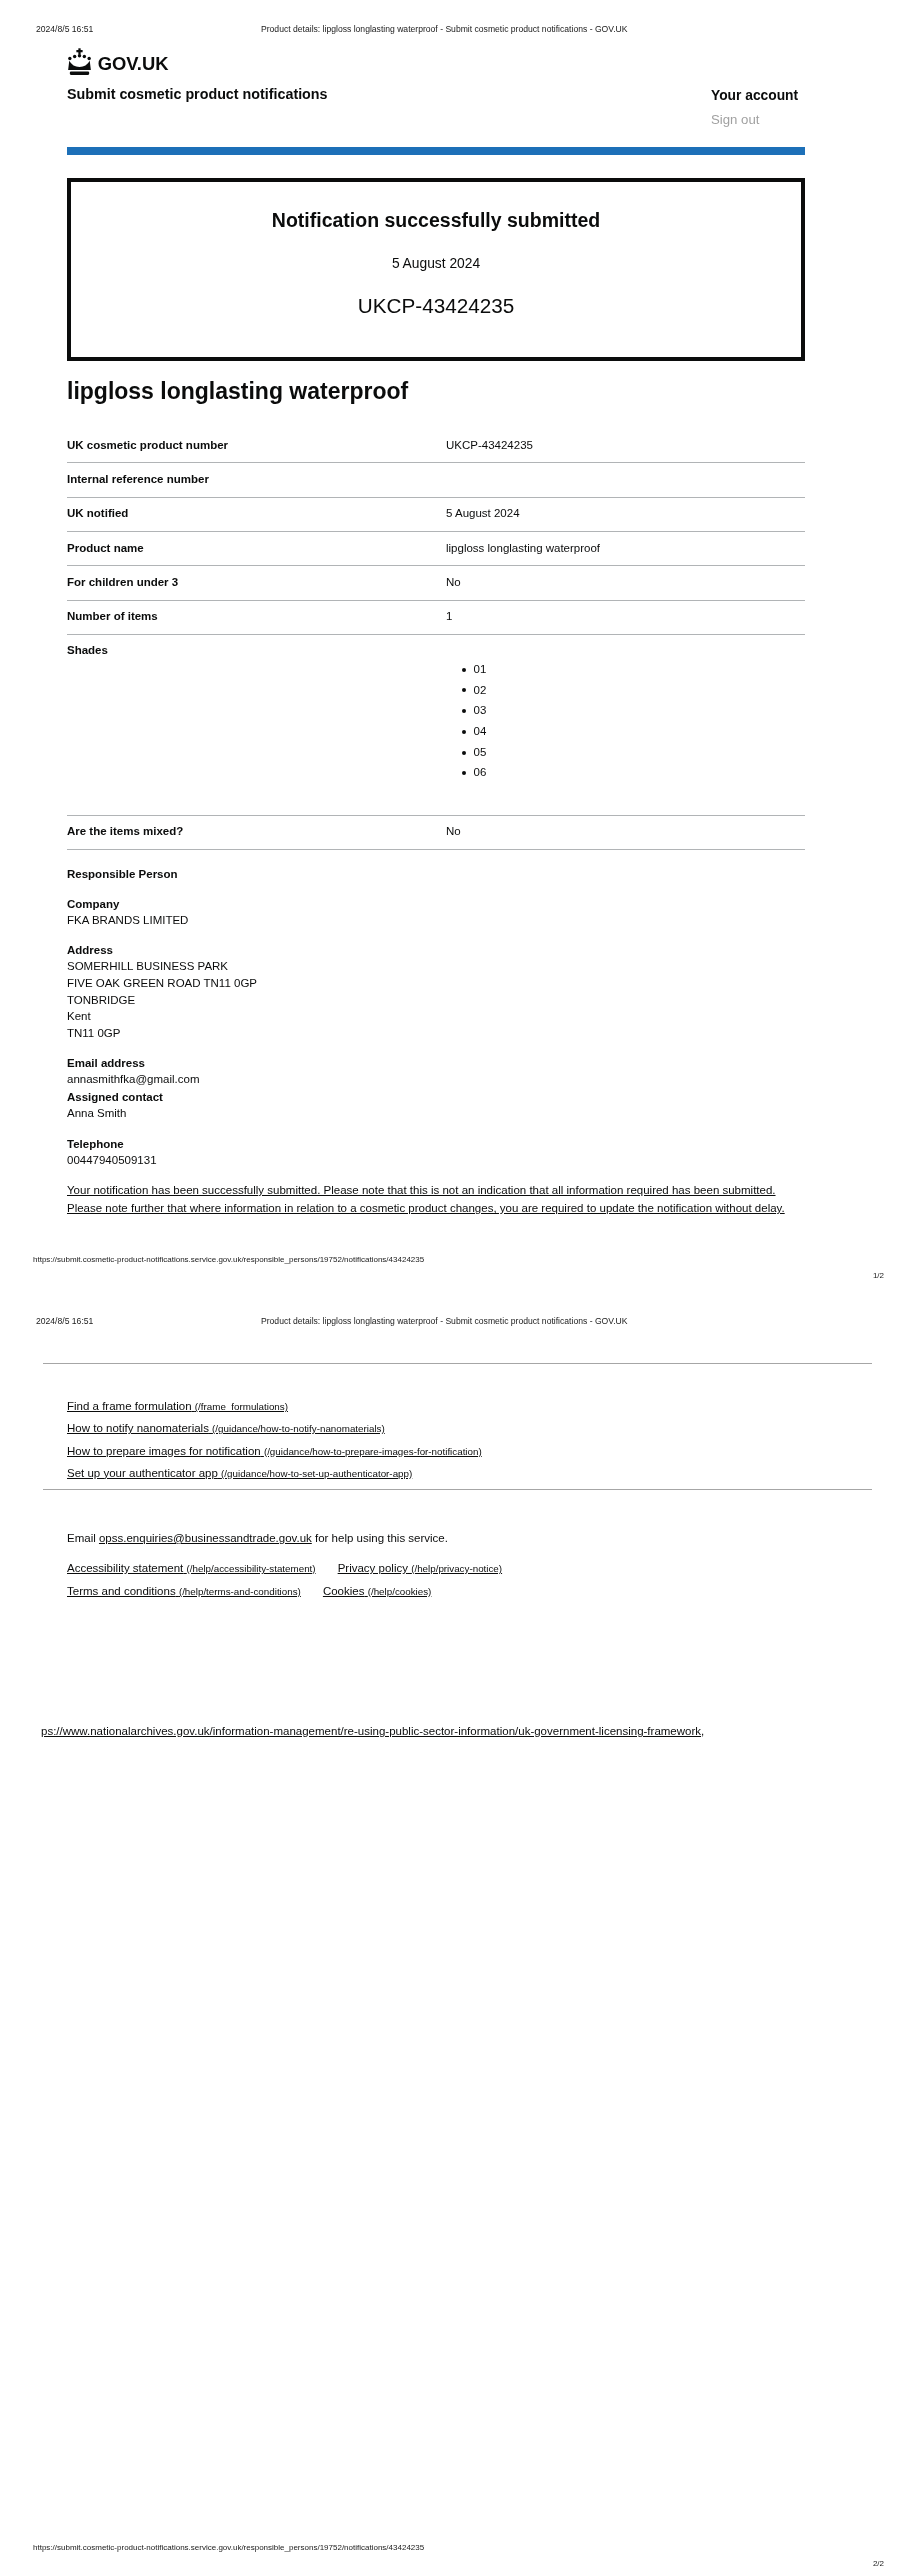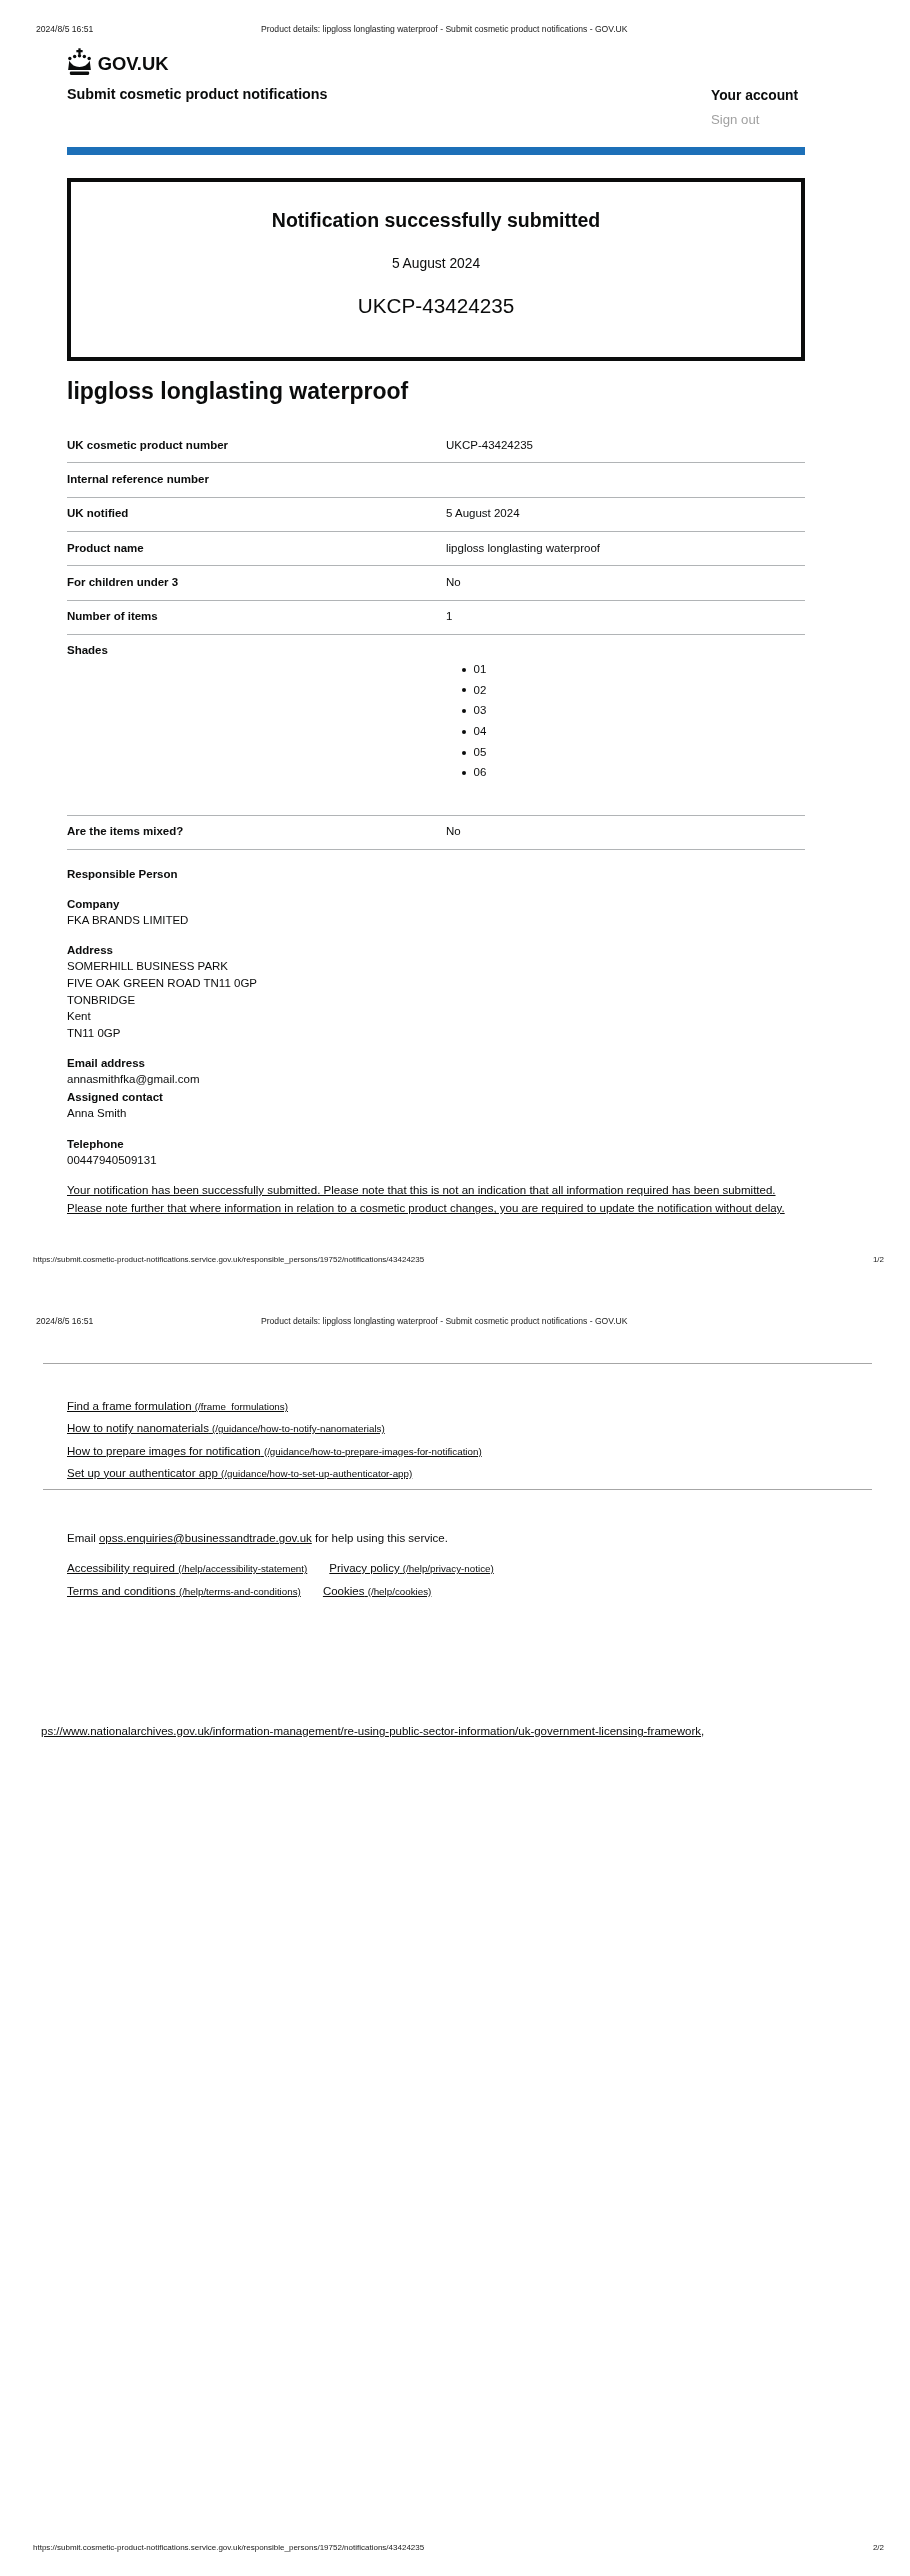--- a/index.html
+++ b/index.html
@@ -8,21 +8,21 @@
   .page{position:absolute;left:0;width:910px;height:1288px;background:#fff;overflow:hidden;}
   #page1{top:0;}
   #page2{top:1288px;}
 
   
   .print-header{position:absolute;top:24px;left:0;right:0;height:11.5px;font-size:8.6px;color:#1a1a1a;}
   .print-header .ph-date{position:absolute;left:36px;top:0;}
   .print-header .ph-title{position:absolute;left:261px;top:0;}
   .print-footer{position:absolute;left:0;right:0;height:11.5px;font-size:8px;color:#1a1a1a;}
   .print-footer .pf-url{position:absolute;left:33px;top:0;}
-  .print-footer .pf-page{position:absolute;right:26px;top:0;}
+  .print-footer .pf-page{position:absolute;right:26px;top:16px;}
 
   
   .content{position:relative;margin-left:67px;width:738px;}
 
   .logo-row{padding-top:49px;display:flex;align-items:center;height:29px;box-sizing:content-box;}
   .crown{margin-right:5.7px;flex:0 0 auto;}
   .logo-text{font-size:18.4px;font-weight:700;letter-spacing:0;}
 
   .service-row{position:relative;height:63px;}
   .service-name{position:absolute;left:0;top:8px;font-size:14.3px;font-weight:700;}
@@ -238,21 +238,21 @@
       <div class="rl-line"><a class="plink"><span>How to notify nanomaterials</span> <span class="path">(/guidance/how-to-notify-nanomaterials)</span></a></div>
       <div class="rl-line"><a class="plink"><span>How to prepare images for notification</span> <span class="path">(/guidance/how-to-prepare-images-for-notification)</span></a></div>
       <div class="rl-line"><a class="plink"><span>Set up your authenticator app</span> <span class="path">(/guidance/how-to-set-up-authenticator-app)</span></a></div>
     </div>
 
     <div class="rule" style="top:201px;"></div>
 
     <div class="help-line"><span>Email </span><a>opss.enquiries@businessandtrade.gov.uk</a><span> for help using this service.</span></div>
 
     <div class="flinks-row1">
-      <a class="plink"><span>Accessibility required</span> <span class="path">(/help/accessibility-statement)</span></a>
+      <a class="plink"><span>Accessibility statement</span> <span class="path">(/help/accessibility-statement)</span></a>
       <a class="plink"><span>Privacy policy</span> <span class="path">(/help/privacy-notice)</span></a>
     </div>
     <div class="flinks-row2">
       <a class="plink"><span>Terms and conditions</span> <span class="path">(/help/terms-and-conditions)</span></a>
       <a class="plink"><span>Cookies</span> <span class="path">(/help/cookies)</span></a>
     </div>
 
     <div class="licence-line"><a>ps://www.nationalarchives.gov.uk/information-management/re-using-public-sector-information/uk-government-licensing-framework</a><span>,</span></div>
 
     <div class="print-footer" style="top:1255px;">

